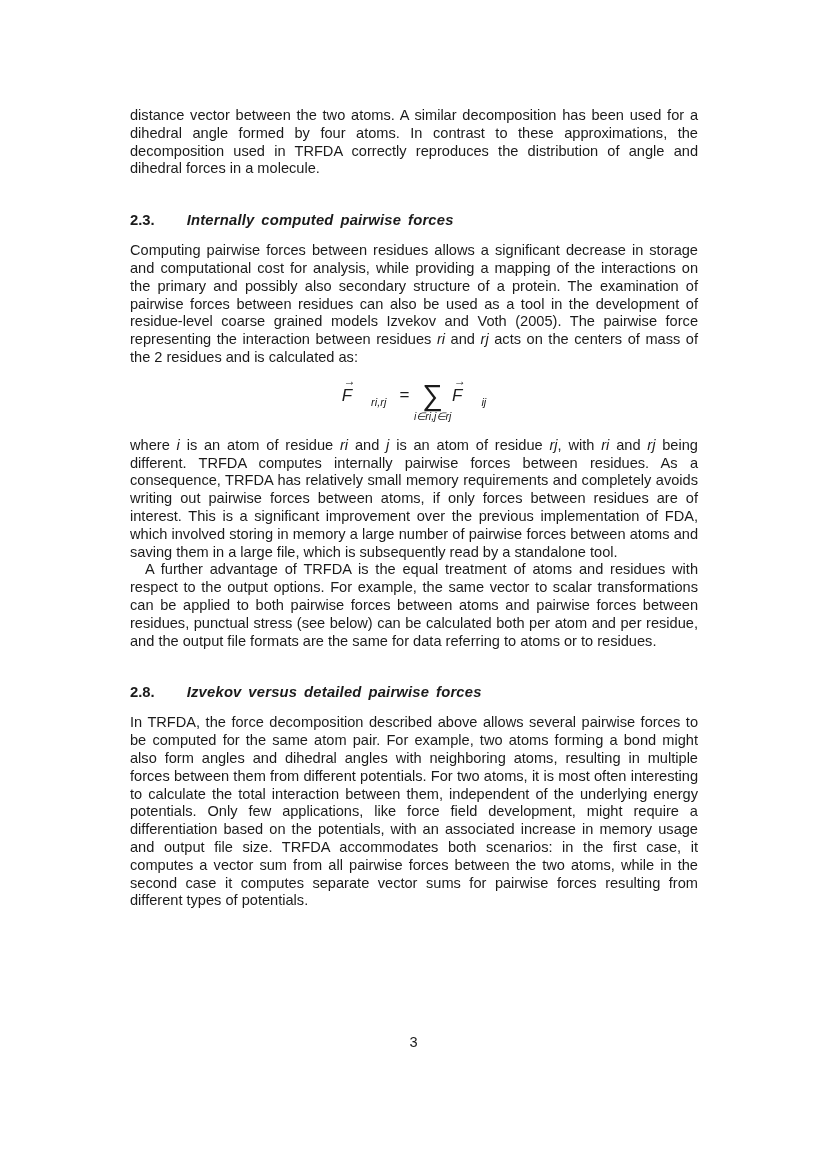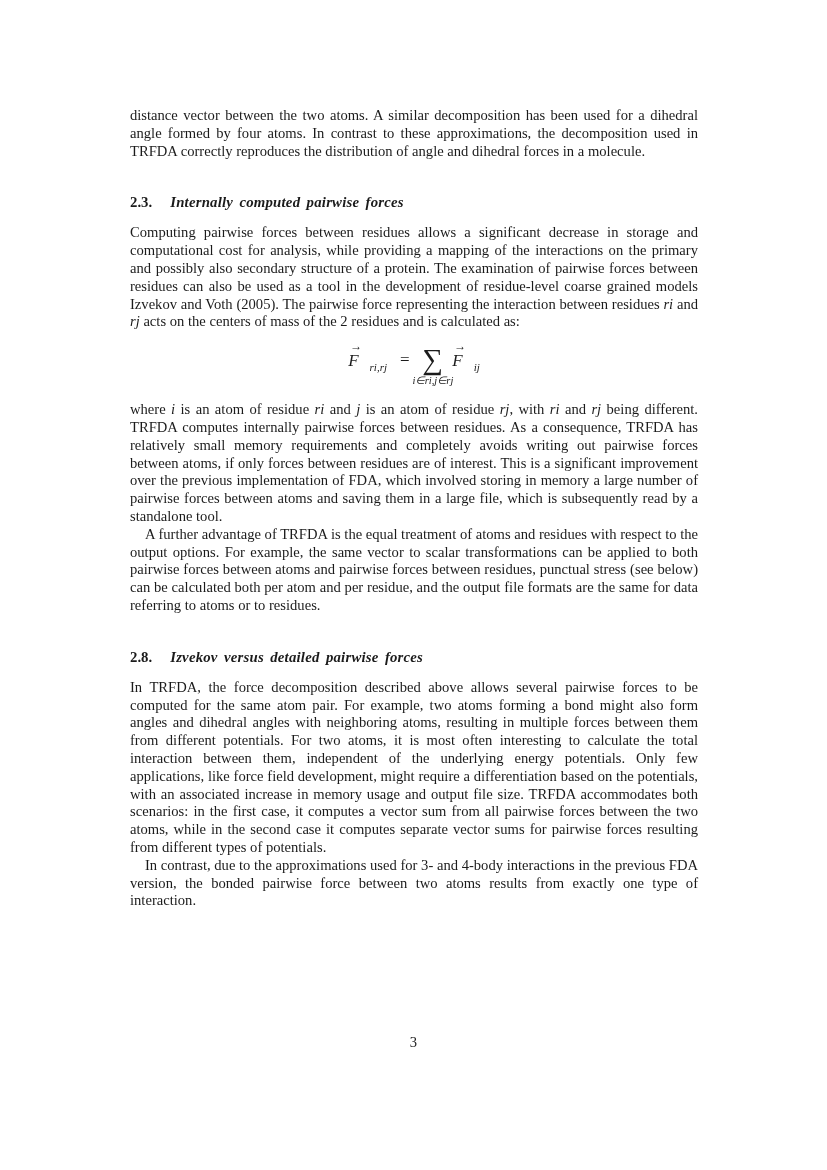--- a/index.html
+++ b/index.html
@@ -5,21 +5,21 @@
   html, body {
     margin: 0;
     padding: 0;
     background: #ffffff;
   }
   .page {
     position: relative;
     width: 827px;
     height: 1170px;
     background: #ffffff;
-    font-family: Liberation Serif, serif;
+    font-family: Liberation Sans, sans-serif;
     color: #1b1b1b;
     overflow: hidden;
   }
   .text-block {
     position: absolute;
     left: 130px;
     top: 107px;
     width: 568px;
   }
   p.para {
@@ -35,21 +35,21 @@
     font-style: italic;
   }
   h2.section-heading {
     margin: 33px 0 13px 0;
     font-size: 14.8px;
     line-height: 18px;
     font-weight: bold;
   }
   .sec-num {
     font-style: normal;
-    margin-right: 18px;
+    margin-right: 32px;
   }
   .sec-title {
     font-style: italic;
     letter-spacing: 0.2px;
     word-spacing: 2.5px;
     margin-top: 8px;
   }
   .formula {
     display: flex;
     justify-content: center;
@@ -69,21 +69,21 @@
     top: -10px;
     font-size: 12px;
     font-style: normal;
     letter-spacing: -1px;
   }
   .msub {
     font-size: 11px;
     font-style: italic;
     position: relative;
     top: 7px;
-    margin-left: 11px;
+    margin-left: 19px;
   }
   .rel {
     font-style: normal;
     margin: 0 13px;
   }
   .sum-wrap {
     position: relative;
     display: inline-block;
     margin-right: 9px;
   }
@@ -149,20 +149,19 @@
     <p class="para"><span>where </span><span class="it">i</span><span> is an atom of residue </span><span class="it">ri</span><span> and </span><span class="it">j</span><span> is an atom of residue </span><span class="it">rj</span><span>, with </span><span class="it">ri</span><span> and </span><span class="it">rj</span><span> being different. TRFDA computes internally pairwise forces between residues. As a consequence, TRFDA has relatively small memory requirements and completely avoids writing out pairwise forces between atoms, if only forces between residues are of interest. This is a significant improvement over the previous implementation of FDA, which involved storing in memory a large number of pairwise forces between atoms and saving them in a large file, which is subsequently read by a standalone tool.</span></p>
 
     <p class="para indent"><span>A further advantage of TRFDA is the equal treatment of atoms and residues with respect to the output options. For example, the same vector to scalar transformations can be applied to both pairwise forces between atoms and pairwise forces between residues, punctual stress (see below) can be calculated both per atom and per residue, and the output file formats are the same for data referring to atoms or to residues.</span></p>
 
     <h2 class="section-heading">
       <span class="sec-num">2.8.</span><span class="sec-title">Izvekov versus detailed pairwise forces</span>
     </h2>
 
     <p class="para"><span>In TRFDA, the force decomposition described above allows several pairwise forces to be computed for the same atom pair. For example, two atoms forming a bond might also form angles and dihedral angles with neighboring atoms, resulting in multiple forces between them from different potentials. For two atoms, it is most often interesting to calculate the total interaction between them, independent of the underlying energy potentials. Only few applications, like force field development, might require a differentiation based on the potentials, with an associated increase in memory usage and output file size. TRFDA accommodates both scenarios: in the first case, it computes a vector sum from all pairwise forces between the two atoms, while in the second case it computes separate vector sums for pairwise forces resulting from different types of potentials.</span></p>
 
-    <p class="para indent"><span>In contrast, due to the approximations used for 3- and 4-body interactions in the previous FDA version, the bonded pairwise force between two atoms results from exactly one type of interaction.</span></p>
 
   </main>
 
   <footer class="page-footer">
     <span class="page-number">3</span>
   </footer>
 </div>
 
 </body></html>

